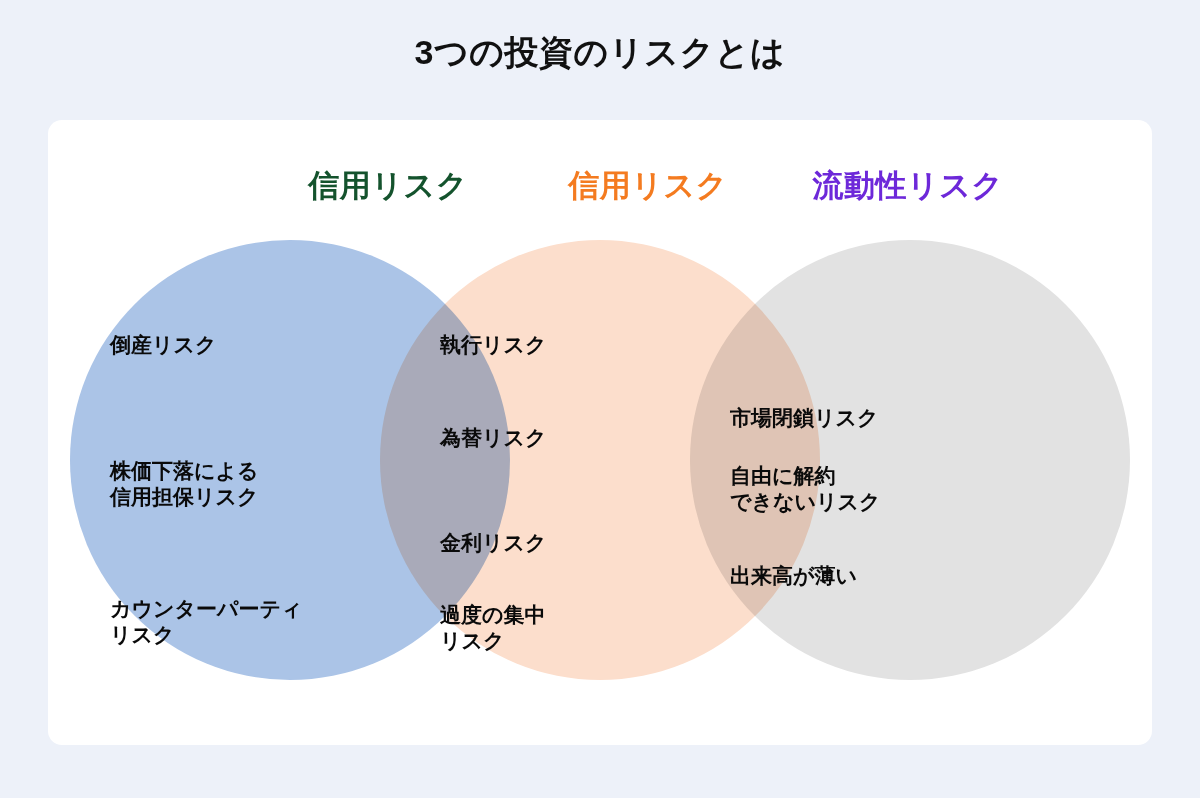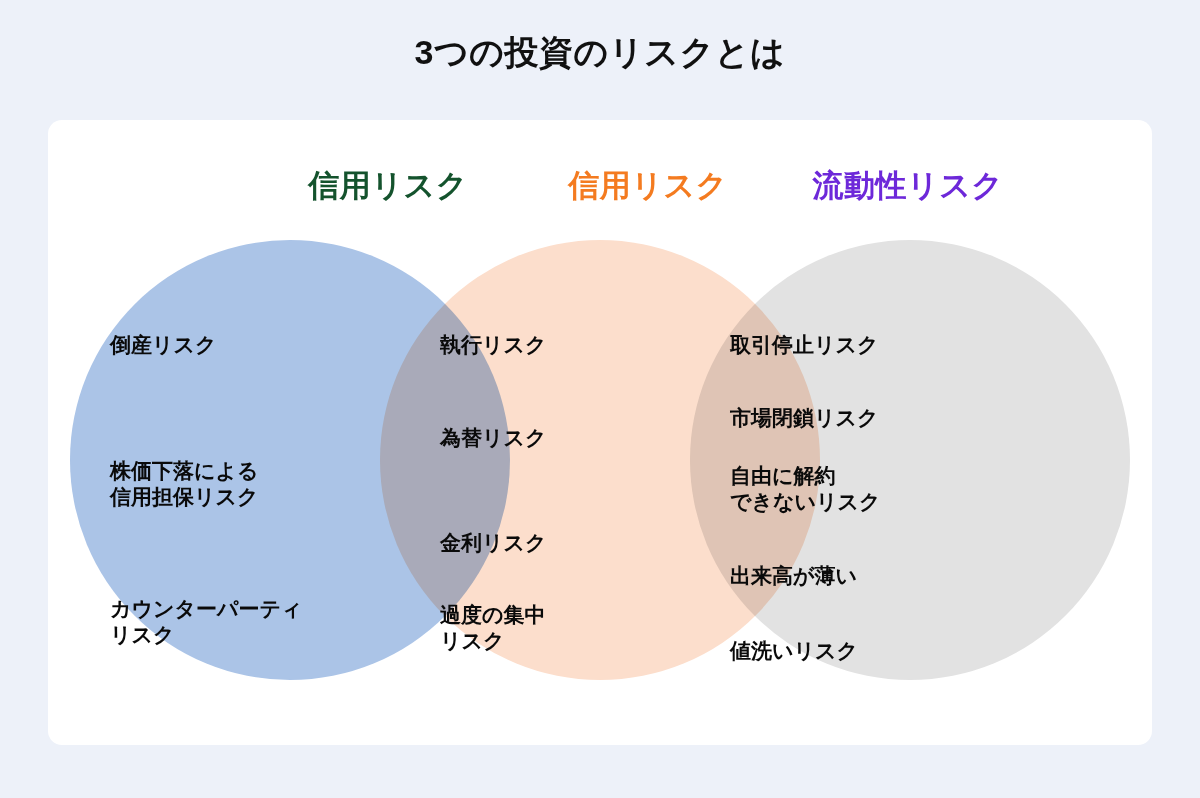--- a/index.html
+++ b/index.html
@@ -154,23 +154,21 @@
 信用担保リスク</div>
       <div class="label col-credit" style="top:436px;">カウンターパーティ
 リスク</div>
 
       <div class="label col-market" style="top:172px;">執行リスク</div>
       <div class="label col-market" style="top:265px;">為替リスク</div>
       <div class="label col-market" style="top:370px;">金利リスク</div>
       <div class="label col-market" style="top:442px;font-family:Liberation Serif, serif;">過度の集中
 リスク</div>
 
-      <div class="label col-liquidity" style="top:172px;">取引停止リスク</div>
       <div class="label col-liquidity" style="top:245px;">市場閉鎖リスク</div>
       <div class="label col-liquidity" style="top:303px;">自由に解約
 できないリスク</div>
       <div class="label col-liquidity" style="top:403px;">出来高が薄い</div>
-      <div class="label col-liquidity" style="top:478px;">値洗いリスク</div>
 
     </div>
 
   </div>
 </div>
 
 </body></html>

